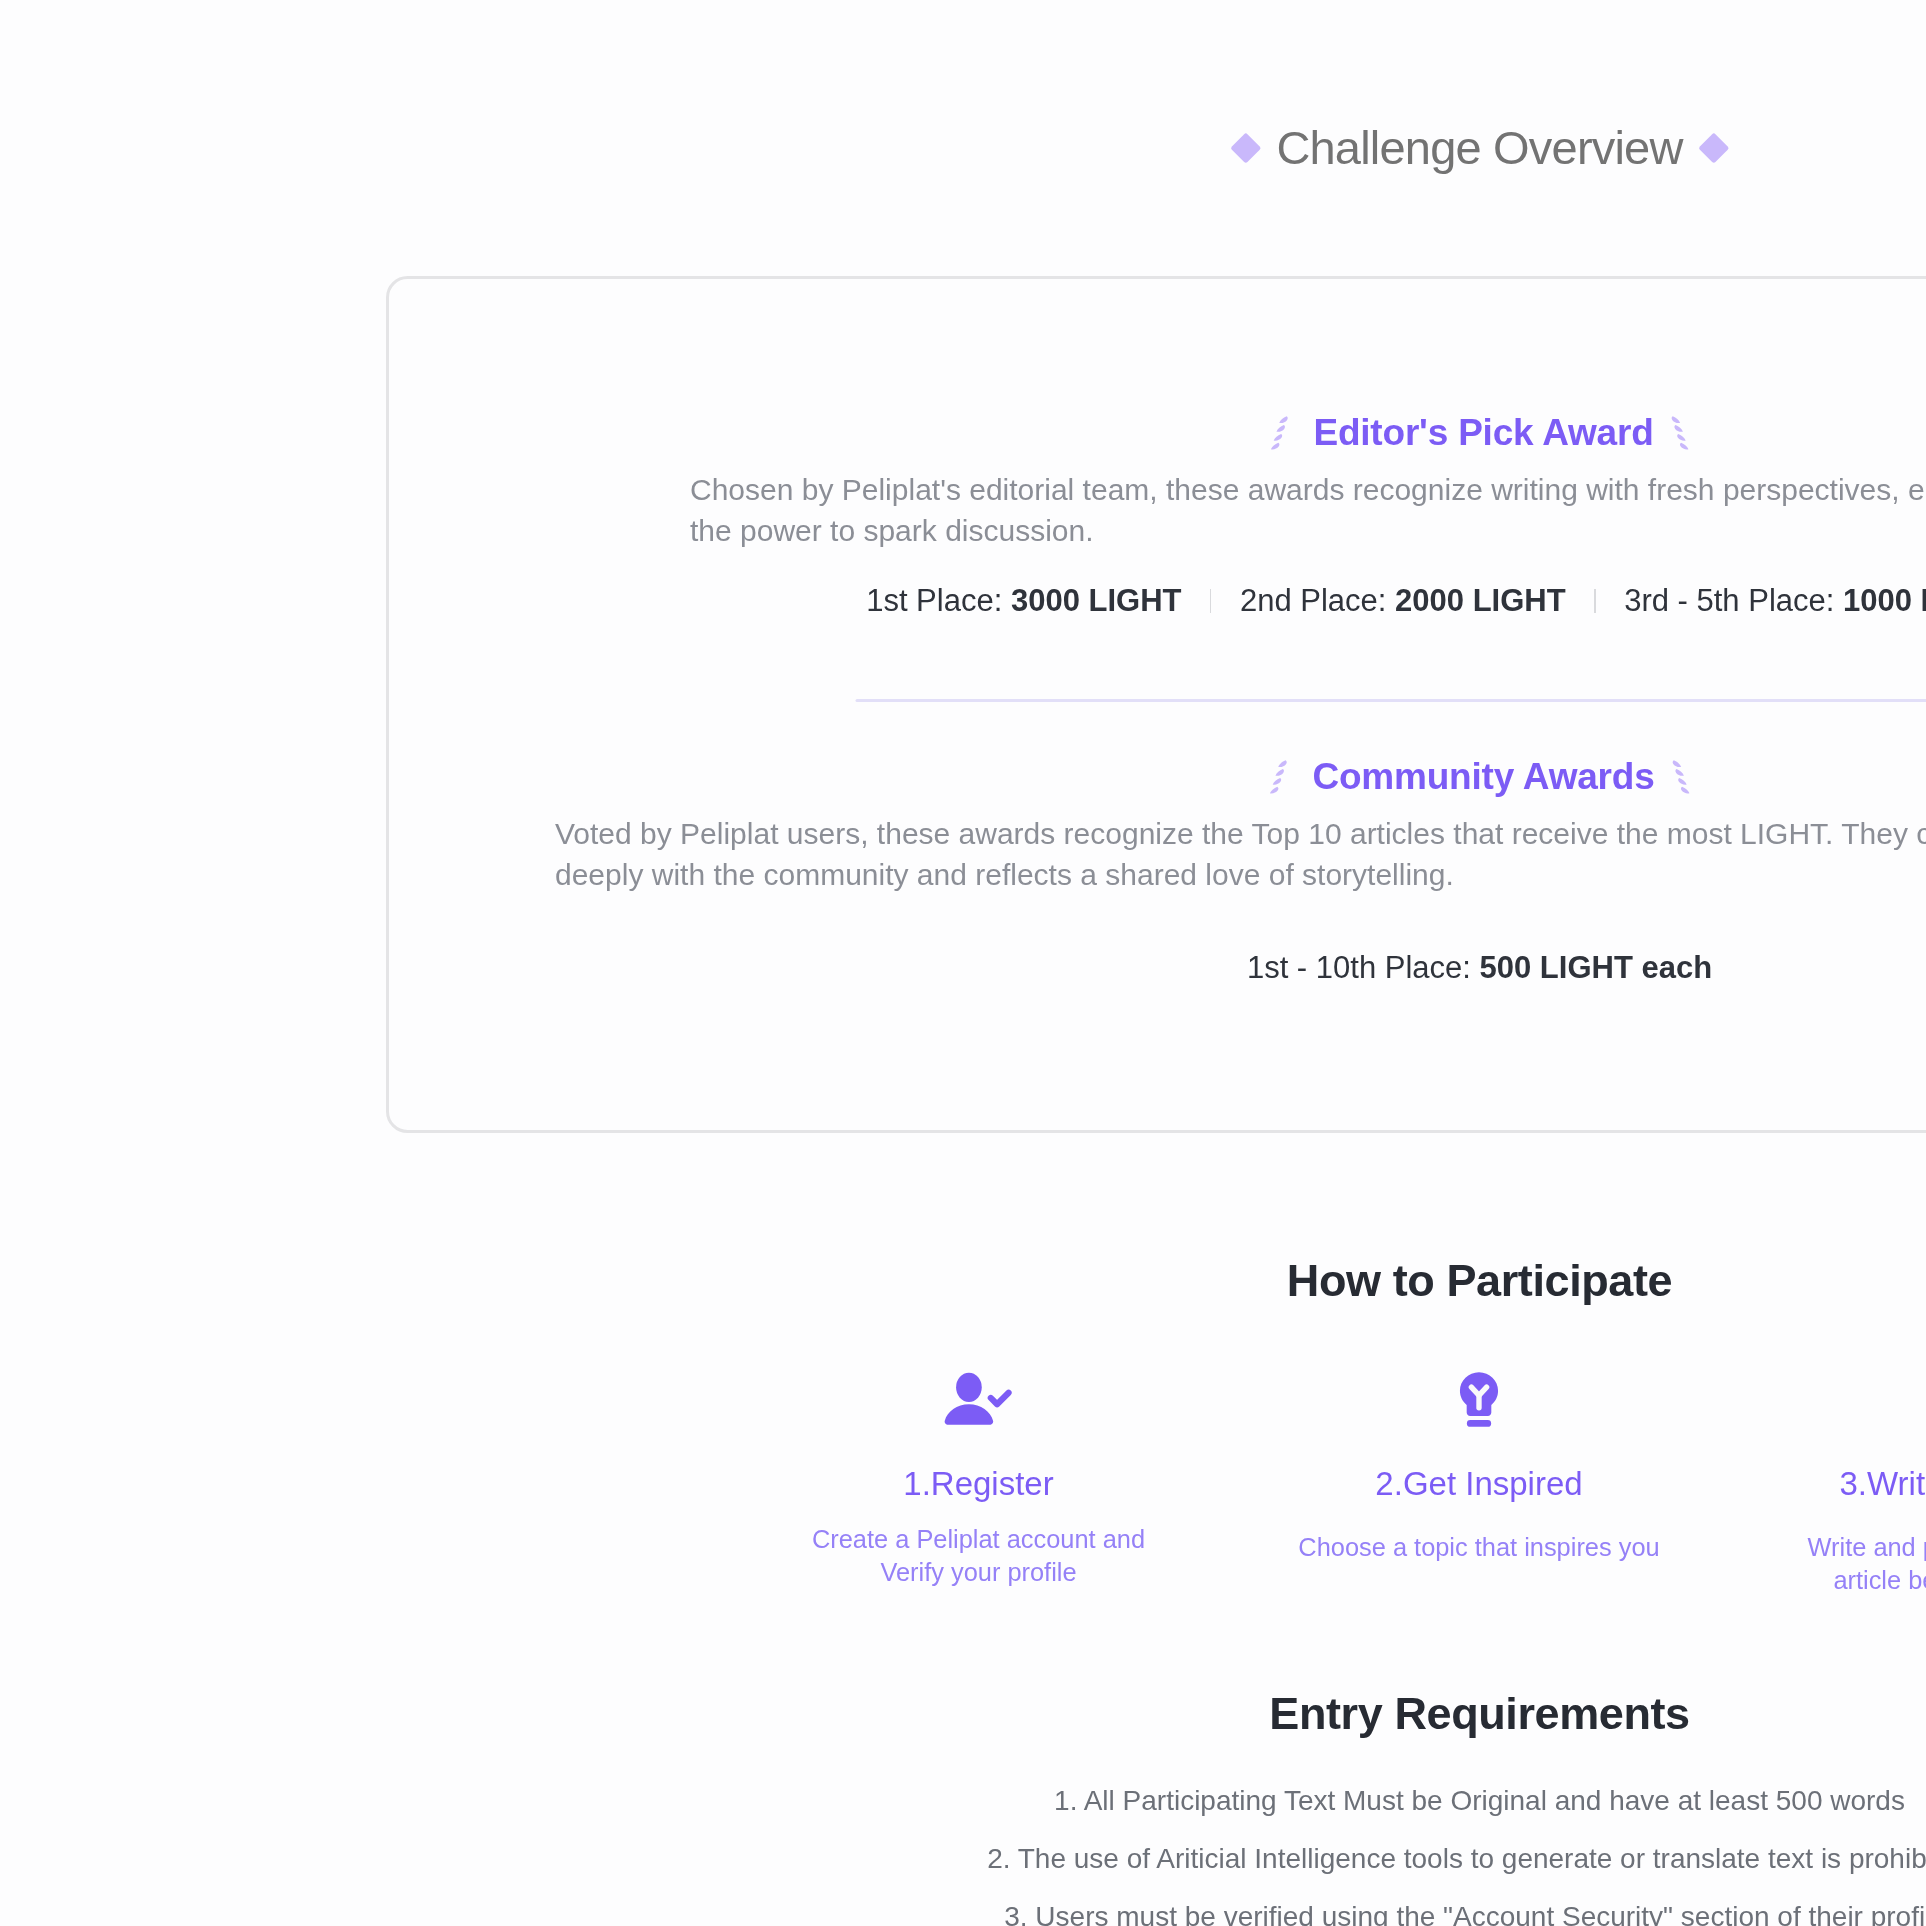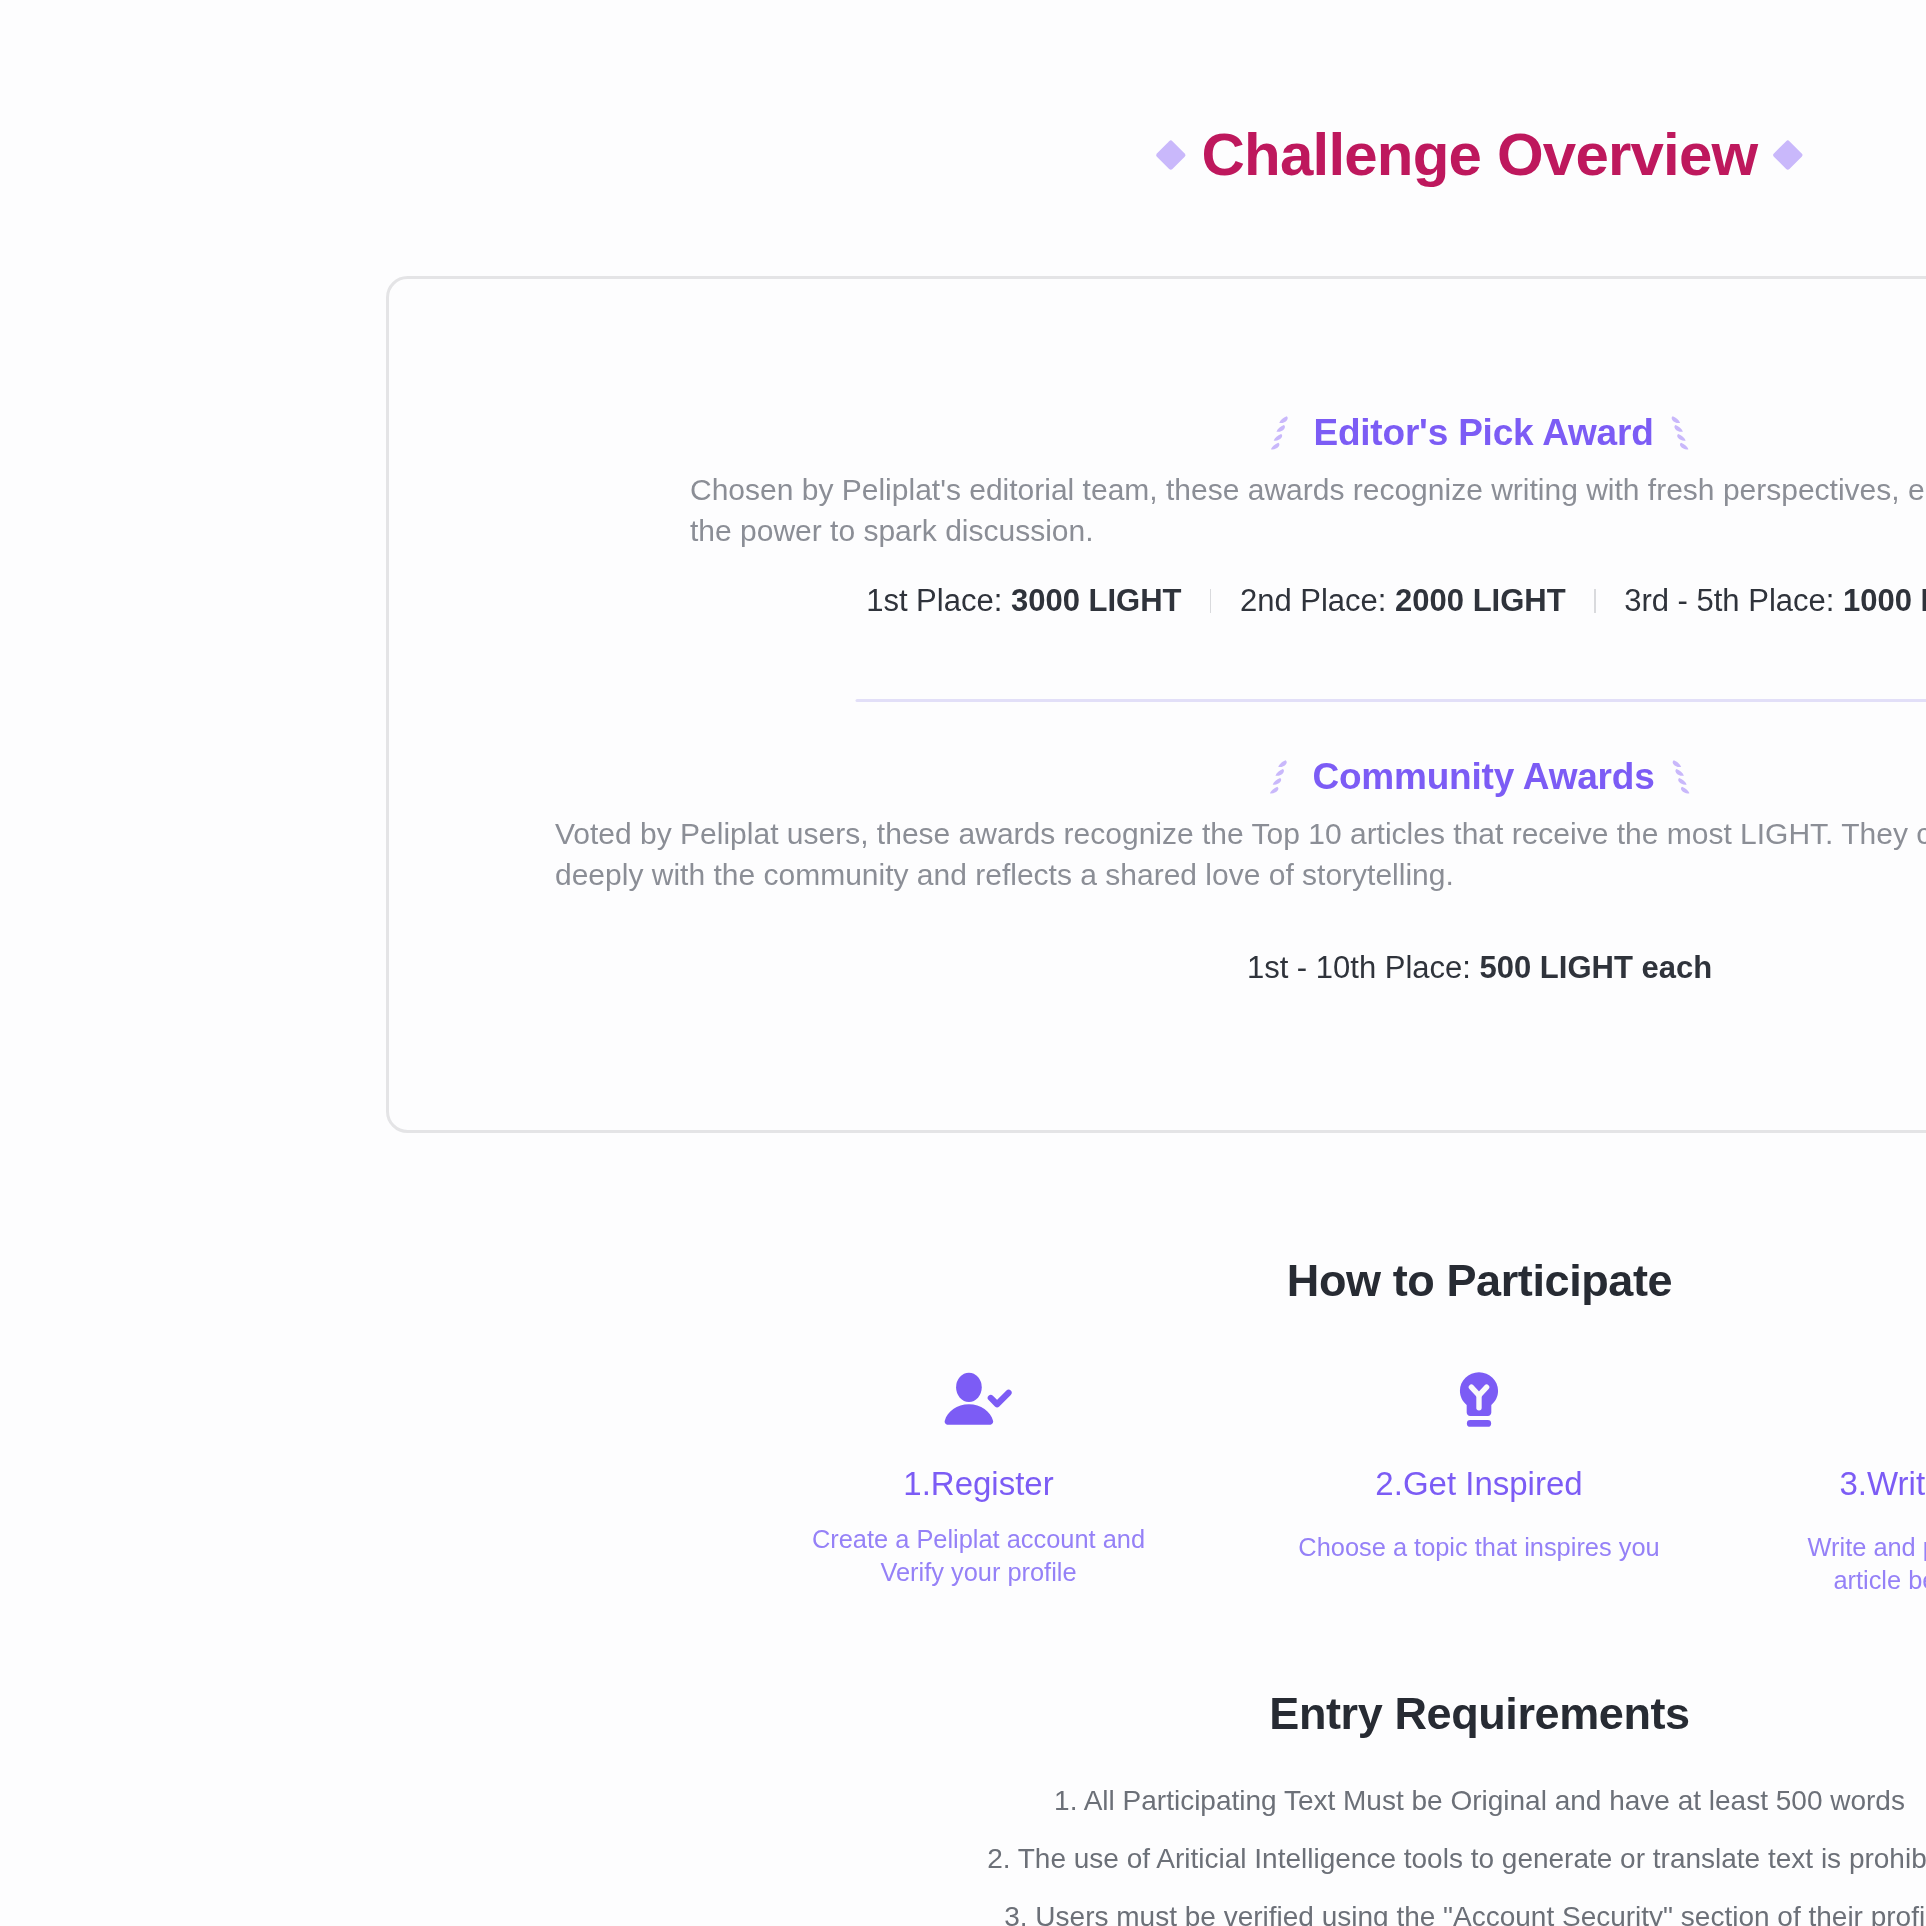--- a/index.html
+++ b/index.html
@@ -33,23 +33,23 @@
   }
   .diamond {
     width: 21.6px;
     height: 21.6px;
     background: #c9b8fb;
     transform: rotate(45deg);
     border-radius: 2.3px;
     flex: none;
   }
   .page-title {
-    font-size: 60px;
-    font-weight: 700;
-    color: #be185d;
+    font-size: 47px;
+    font-weight: 400;
+    color: #737373;
     letter-spacing: -0.8px;
     line-height: 1.05;
     white-space: nowrap;
   }
 
   
   .awards-card {
     position: absolute;
     left: 386px;
     top: 276px;

